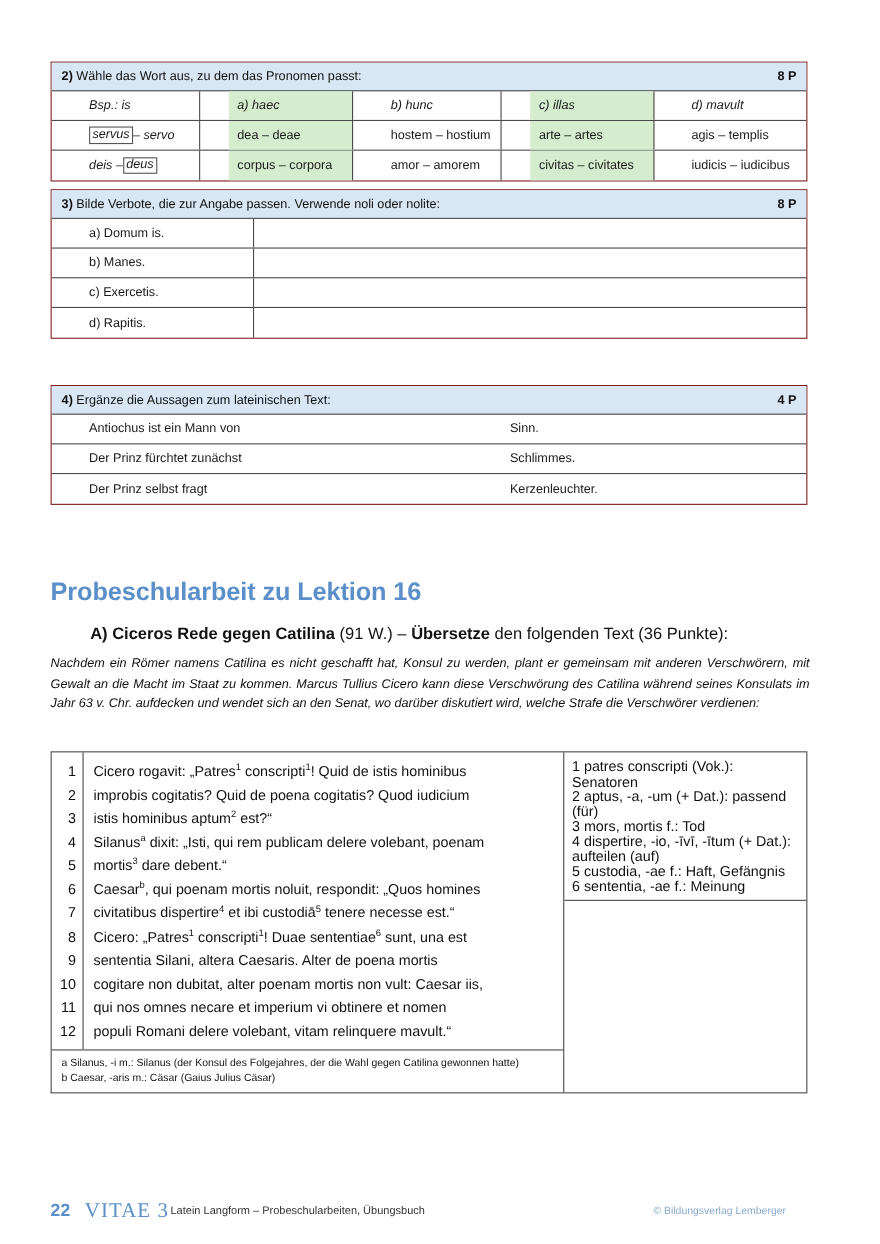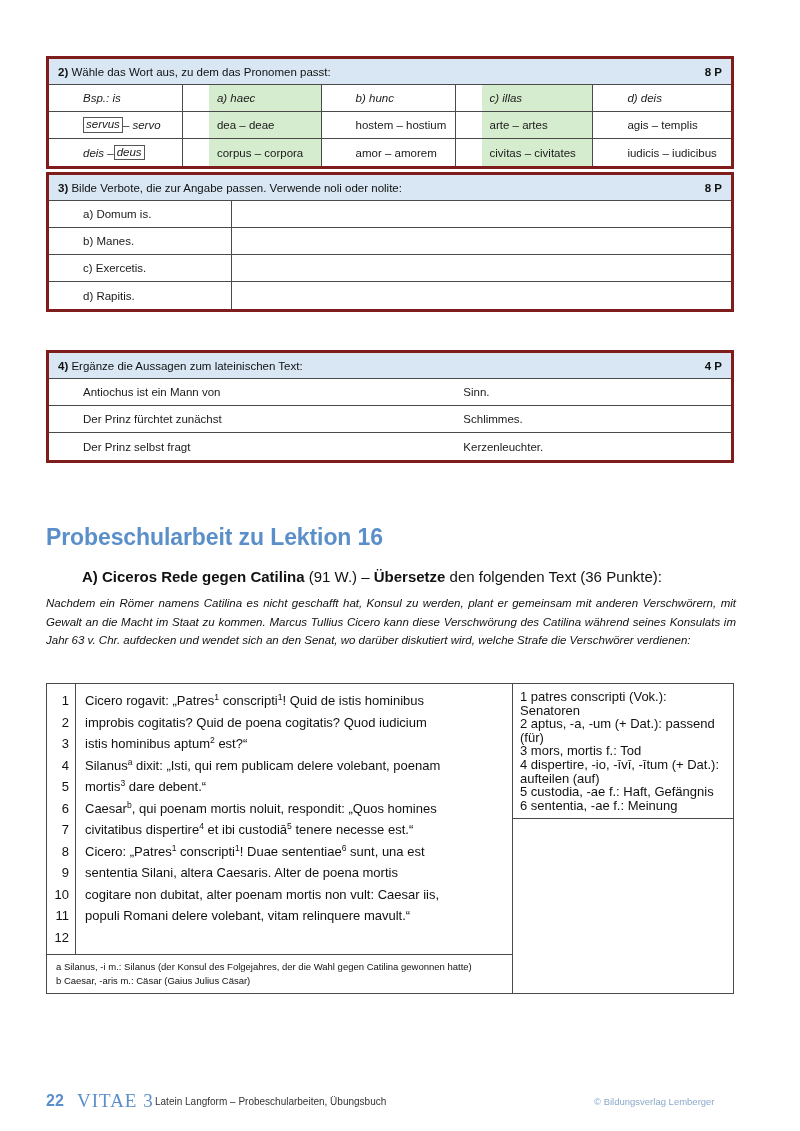--- a/index.html
+++ b/index.html
@@ -5,21 +5,21 @@
   html,body{margin:0;padding:0;}
   body{
     width:800px;height:1131px;background:#ffffff;
     font-family:"Liberation Sans","DejaVu Sans",sans-serif;
     color:#1a1a1a;-webkit-font-smoothing:antialiased;
     position:relative;overflow:hidden;
   }
   .page{position:absolute;left:0;top:0;width:800px;height:1131px;}
 
   
-  .ex-block{position:absolute;border:3px solid #7f1d1d;box-sizing:border-box;background:#fff;}
+  .ex-block{position:absolute;border:1px solid #7f1d1d;box-sizing:border-box;background:#fff;}
   .ex-head{
     background:#d8e7f3;border-bottom:1px solid #4a4a4a;
     display:flex;align-items:center;justify-content:space-between;
     padding:0 9px;box-sizing:border-box;height:26px;
     font-size:11.5px;color:#111;
   }
   .ex-head .htxt{white-space:nowrap;}
   .ex-head .htxt b{font-weight:bold;}
   .ex-head .pts{font-weight:bold;font-size:11.5px;}
 
@@ -118,21 +118,21 @@
     <div class="ex-head">
       <div class="htxt"><b>2)</b><span> Wähle das Wort aus, zu dem das Pronomen passt:</span></div>
       <div class="pts">8 P</div>
     </div>
 
     <div class="row">
       <div class="cell c0 ital">Bsp.: is</div>
       <div class="cell c1 ital green">a) haec</div>
       <div class="cell c2 ital">b) hunc</div>
       <div class="cell c3 ital green">c) illas</div>
-      <div class="cell c4 ital">d) deis</div>
+      <div class="cell c4 ital">d) mavult</div>
     </div>
 
     <div class="row">
       <div class="cell c0 ital">
         <span class="boxed">servus</span>
           <span> – servo</span>
       </div>
       <div class="cell c1 green">dea – deae</div>
       <div class="cell c2">hostem – hostium</div>
       <div class="cell c3 green">arte – artes</div>
@@ -222,20 +222,21 @@
             <div>Cicero rogavit: „Patres<sup>1</sup> conscripti<sup>1</sup>! Quid de istis hominibus</div>
             <div>improbis cogitatis? Quid de poena cogitatis? Quod iudicium</div>
             <div>istis hominibus aptum<sup>2</sup> est?“</div>
             <div>Silanus<sup>a</sup> dixit: „Isti, qui rem publicam delere volebant, poenam</div>
             <div>mortis<sup>3</sup> dare debent.“</div>
             <div>Caesar<sup>b</sup>, qui poenam mortis noluit, respondit: „Quos homines</div>
             <div>civitatibus dispertire<sup>4</sup> et ibi custodiā<sup>5</sup> tenere necesse est.“</div>
             <div>Cicero: „Patres<sup>1</sup> conscripti<sup>1</sup>! Duae sententiae<sup>6</sup> sunt, una est</div>
             <div>sententia Silani, altera Caesaris. Alter de poena mortis</div>
             <div>cogitare non dubitat, alter poenam mortis non vult: Caesar iis,</div>
+            <div>qui nos omnes necare et imperium vi obtinere et nomen</div>
             <div>populi Romani delere volebant, vitam relinquere mavult.“</div>
           </div>
       </div>
       <div class="tb-foot" id="letter-notes">
           <div>a Silanus, -i m.: Silanus (der Konsul des Folgejahres, der die Wahl gegen Catilina gewonnen hatte)</div>
           <div>b Caesar, -aris m.: Cäsar (Gaius Julius Cäsar)</div>
         </div>
     </div>
     <div class="tb-right-wrap" style="width:220px;">
       <div class="tb-right" id="vocab-list">

